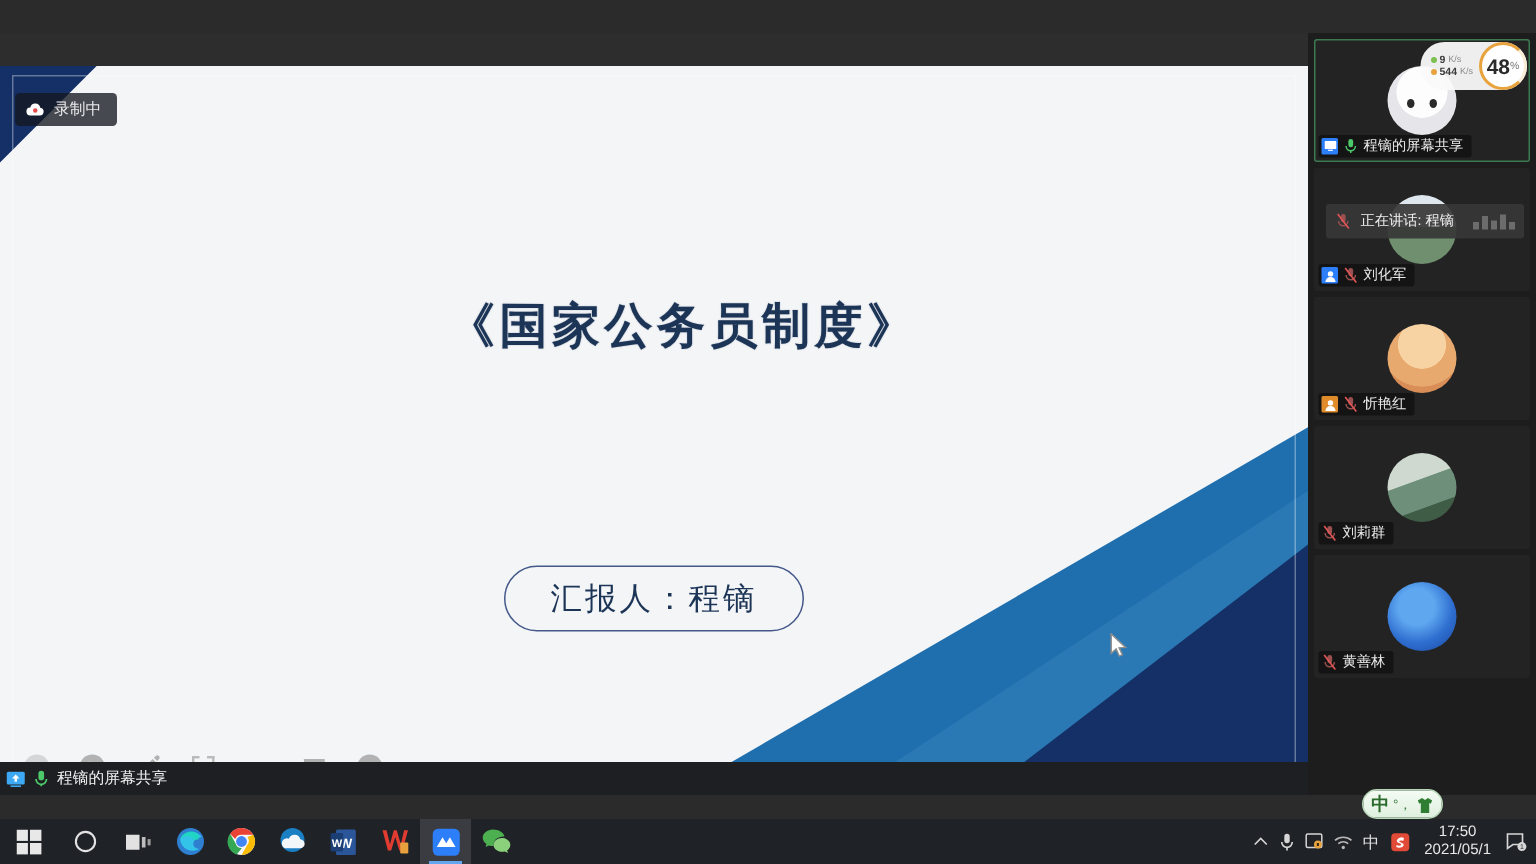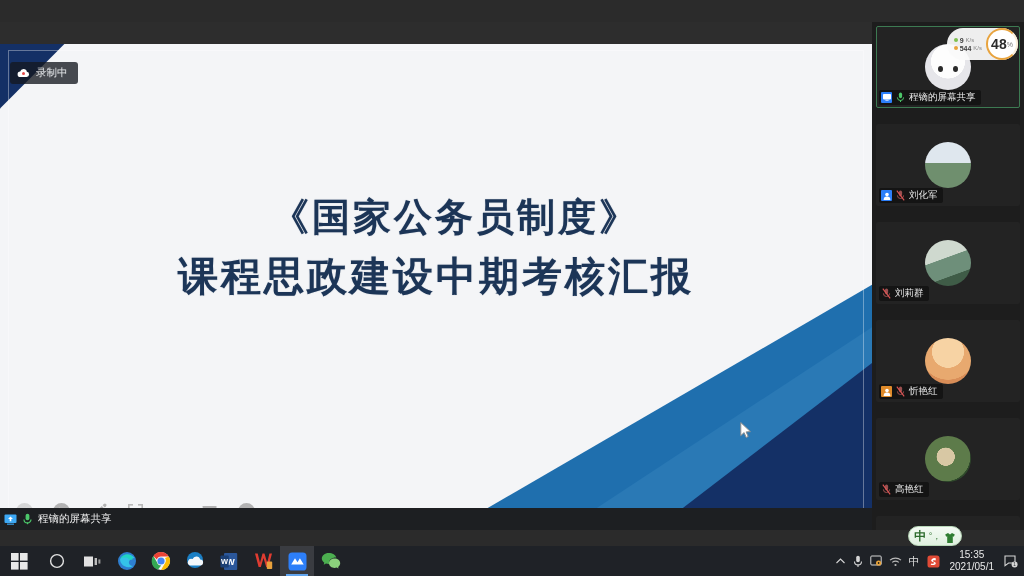--- a/index.html
+++ b/index.html
@@ -107,21 +107,21 @@
     left: 0; right: 0; top: 148px;
     text-align: center;
   }
   .slide-title-1, .slide-title-2 {
     font-family: "DejaVu Serif", "Liberation Serif", serif;
     color: #1c3557;
     font-weight: 700;
     letter-spacing: 3px;
     text-shadow: 0 0 1px rgba(28,53,87,.4);
   }
-  .slide-title-1 { font-size: 38px; line-height: 50px; margin-left: 39px; }
+  .slide-title-1 { font-size: 32px; line-height: 50px; margin-left: 39px; }
   .slide-title-2 { font-size: 40px; line-height: 56px; margin-top: 6px; }
 
   .presenter-pill {
     position: absolute;
     left: 50%; transform: translateX(-50%);
     top: 333px;
     padding: 7px 30px;
     border: 1.5px solid #44588a;
     border-radius: 22px;
     font-family: "DejaVu Serif", "Liberation Serif", serif;
@@ -209,21 +209,21 @@
   .sf-icon { width: 13px; height: 13px; display:flex; align-items:center; justify-content:center; }
   .sf-label { color: #f1f1f1; font-size: 10.5px; }
 
   
   .rail {
     position: absolute;
     right: 0; top: 22px;
     width: 152px; height: 508px;
     background: #1d1d1d;
     padding: 4px 4px 0 4px;
-    display: flex; flex-direction: column; gap: 16px;
+    display: flex; flex-direction: column; gap: 4px;
     overflow: hidden;
   }
   .tile {
     position: relative;
     width: 144px; height: 82px;
     background: #232323;
     border-radius: 2px;
     overflow: hidden;
     flex: none;
   }
@@ -367,23 +367,23 @@
         <div class="shape sh-white"></div>
         <div class="shape sh-blue-br"></div>
         <div class="shape sh-blue2-br"></div>
         <div class="shape sh-navy-br"></div>
       </div>
 
       <div class="slide-inner-border"></div>
 
       <div class="slide-title-block">
         <div class="slide-title-1">《国家公务员制度》</div>
-        <div class="slide-title-2">课程思政建设中期考核汇报</div>
-      </div>
-
+      </div>
+
+      <div class="presenter-pill">汇报人：程镝</div>
 
       <div class="rec-badge">
         <span class="rec-icon">
           <svg width="13" height="10" viewBox="0 0 13 10">
             <path d="M3.4 9h6.2a2.6 2.6 0 0 0 .25-5.17A3.4 3.4 0 0 0 3.2 3.6 2.7 2.7 0 0 0 3.4 9z" fill="#ffffff"></path>
             <circle cx="6.5" cy="5.6" r="1.5" fill="#e54b4b"></circle>
           </svg>
         </span>
         <span class="rec-text">录制中</span>
       </div>
@@ -507,85 +507,89 @@
               <path d="M1.4 5.4a3.1 3.1 0 0 0 6.2 0" fill="none" stroke="#4cc76a" stroke-width="1"></path>
               <line x1="4.5" y1="8.4" x2="4.5" y2="10" stroke="#4cc76a" stroke-width="1"></line>
             </svg>
         </span>
         <span class="nm">程镝的屏幕共享</span>
       </div>
     </div>
 
     <div class="tile">
       <div class="avatar av-pale"></div>
+      <div class="speaking-toast">
+        <span class="mic-ico">
+          <svg width="9" height="11" viewBox="0 0 9 11">
+              <rect x="2.9" y="0.6" width="3.2" height="5.6" rx="1.6" fill="#9b5050"></rect>
+              <path d="M1.4 5.4a3.1 3.1 0 0 0 6.2 0" fill="none" stroke="#9b5050" stroke-width="1"></path>
+              <line x1="0.8" y1="0.6" x2="8.2" y2="10.4" stroke="#e05555" stroke-width="1.1"></line>
+            </svg>
+        </span>
+        <span class="st-text">正在讲话: 程镝</span>
+        <span class="wave">
+          <i style="height:5px"></i>
+            <i style="height:9px"></i>
+            <i style="height:6px"></i>
+            <i style="height:10px"></i>
+            <i style="height:5px"></i>
+        </span>
+      </div>
       <div class="tile-name">
         <span class="badge-ico badge-host">
           <svg width="8" height="8" viewBox="0 0 8 8">
               <circle cx="4" cy="2.6" r="1.8" fill="#fff"></circle>
               <path d="M0.6 8a3.4 3.4 0 0 1 6.8 0z" fill="#fff"></path>
             </svg>
         </span>
         <span class="mic-ico">
           <svg width="9" height="11" viewBox="0 0 9 11">
               <rect x="2.9" y="0.6" width="3.2" height="5.6" rx="1.6" fill="#9b5050"></rect>
               <path d="M1.4 5.4a3.1 3.1 0 0 0 6.2 0" fill="none" stroke="#9b5050" stroke-width="1"></path>
               <line x1="0.8" y1="0.6" x2="8.2" y2="10.4" stroke="#e05555" stroke-width="1.1"></line>
             </svg>
         </span>
         <span class="nm">刘化军</span>
+      </div>
+    </div>
+
+    <div class="tile">
+      <div class="avatar av-anime"></div>
+      <div class="tile-name">
+        <span class="badge-ico badge-cohost">
+          <svg width="8" height="8" viewBox="0 0 8 8">
+              <circle cx="4" cy="2.6" r="1.8" fill="#fff"></circle>
+              <path d="M0.6 8a3.4 3.4 0 0 1 6.8 0z" fill="#fff"></path>
+            </svg>
+        </span>
+        <span class="mic-ico">
+          <svg width="9" height="11" viewBox="0 0 9 11">
+              <rect x="2.9" y="0.6" width="3.2" height="5.6" rx="1.6" fill="#9b5050"></rect>
+              <path d="M1.4 5.4a3.1 3.1 0 0 0 6.2 0" fill="none" stroke="#9b5050" stroke-width="1"></path>
+              <line x1="0.8" y1="0.6" x2="8.2" y2="10.4" stroke="#e05555" stroke-width="1.1"></line>
+            </svg>
+        </span>
+        <span class="nm">忻艳红</span>
       </div>
     </div>
 
     <div class="tile">
       <div class="avatar av-field"></div>
       <div class="tile-name">
         <span class="mic-ico">
           <svg width="9" height="11" viewBox="0 0 9 11">
               <rect x="2.9" y="0.6" width="3.2" height="5.6" rx="1.6" fill="#9b5050"></rect>
               <path d="M1.4 5.4a3.1 3.1 0 0 0 6.2 0" fill="none" stroke="#9b5050" stroke-width="1"></path>
               <line x1="0.8" y1="0.6" x2="8.2" y2="10.4" stroke="#e05555" stroke-width="1.1"></line>
             </svg>
         </span>
         <span class="nm">刘莉群</span>
       </div>
     </div>
 
-    <div class="tile">
-      <div class="avatar av-anime"></div>
-      <div class="tile-name">
-        <span class="badge-ico badge-cohost">
-          <svg width="8" height="8" viewBox="0 0 8 8">
-              <circle cx="4" cy="2.6" r="1.8" fill="#fff"></circle>
-              <path d="M0.6 8a3.4 3.4 0 0 1 6.8 0z" fill="#fff"></path>
-            </svg>
-        </span>
-        <span class="mic-ico">
-          <svg width="9" height="11" viewBox="0 0 9 11">
-              <rect x="2.9" y="0.6" width="3.2" height="5.6" rx="1.6" fill="#9b5050"></rect>
-              <path d="M1.4 5.4a3.1 3.1 0 0 0 6.2 0" fill="none" stroke="#9b5050" stroke-width="1"></path>
-              <line x1="0.8" y1="0.6" x2="8.2" y2="10.4" stroke="#e05555" stroke-width="1.1"></line>
-            </svg>
-        </span>
-        <span class="nm">忻艳红</span>
-      </div>
-    </div>
-
-    <div class="tile">
-      <div class="avatar av-forest"></div>
-      <div class="tile-name">
-        <span class="mic-ico">
-          <svg width="9" height="11" viewBox="0 0 9 11">
-              <rect x="2.9" y="0.6" width="3.2" height="5.6" rx="1.6" fill="#9b5050"></rect>
-              <path d="M1.4 5.4a3.1 3.1 0 0 0 6.2 0" fill="none" stroke="#9b5050" stroke-width="1"></path>
-              <line x1="0.8" y1="0.6" x2="8.2" y2="10.4" stroke="#e05555" stroke-width="1.1"></line>
-            </svg>
-        </span>
-        <span class="nm">高艳红</span>
-      </div>
-    </div>
 
     <div class="tile">
       <div class="avatar av-blue"></div>
       <div class="tile-name">
         <span class="mic-ico">
           <svg width="9" height="11" viewBox="0 0 9 11">
               <rect x="2.9" y="0.6" width="3.2" height="5.6" rx="1.6" fill="#9b5050"></rect>
               <path d="M1.4 5.4a3.1 3.1 0 0 0 6.2 0" fill="none" stroke="#9b5050" stroke-width="1"></path>
               <line x1="0.8" y1="0.6" x2="8.2" y2="10.4" stroke="#e05555" stroke-width="1.1"></line>
             </svg>
@@ -705,21 +709,21 @@
           </svg>
       </span>
       <span class="tray-ico" style="font-size:11px;color:#e0e0e0;">中</span>
       <span class="tray-ico">
         <svg width="13" height="13" viewBox="0 0 13 13">
             <rect x="0.5" y="0.5" width="12" height="12" rx="2.6" fill="#e04a36"></rect>
             <path d="M9 3.6a3.6 3.6 0 0 0-4.6 1.2c-.6 1 .1 1.8 1.3 2.2 1.2.4 1.7.8 1.4 1.3-.4.6-1.8.7-3 .1l-.3 1.3a5 5 0 0 0 4.3-.2c1-.7 1-1.9-.5-2.5-1.4-.6-2-.8-1.7-1.3.3-.5 1.5-.5 2.6-.1z" fill="#fff"></path>
           </svg>
       </span>
       <span class="clock">
-        <span>15:35</span>
+        <span>17:50</span>
         <span>2021/05/1</span>
       </span>
       <span class="tray-ico">
         <svg width="14" height="14" viewBox="0 0 14 14">
             <path d="M1 2h10v7H4.6L1 11.6z" fill="none" stroke="#d6d6d6" stroke-width="1.1"></path>
             <circle cx="10.6" cy="10.4" r="3" fill="#d6d6d6"></circle>
             <text x="10.6" y="12.3" font-family="Liberation Sans, sans-serif" font-size="4.6" fill="#1f2227" text-anchor="middle">1</text>
           </svg>
       </span>
     </div>

